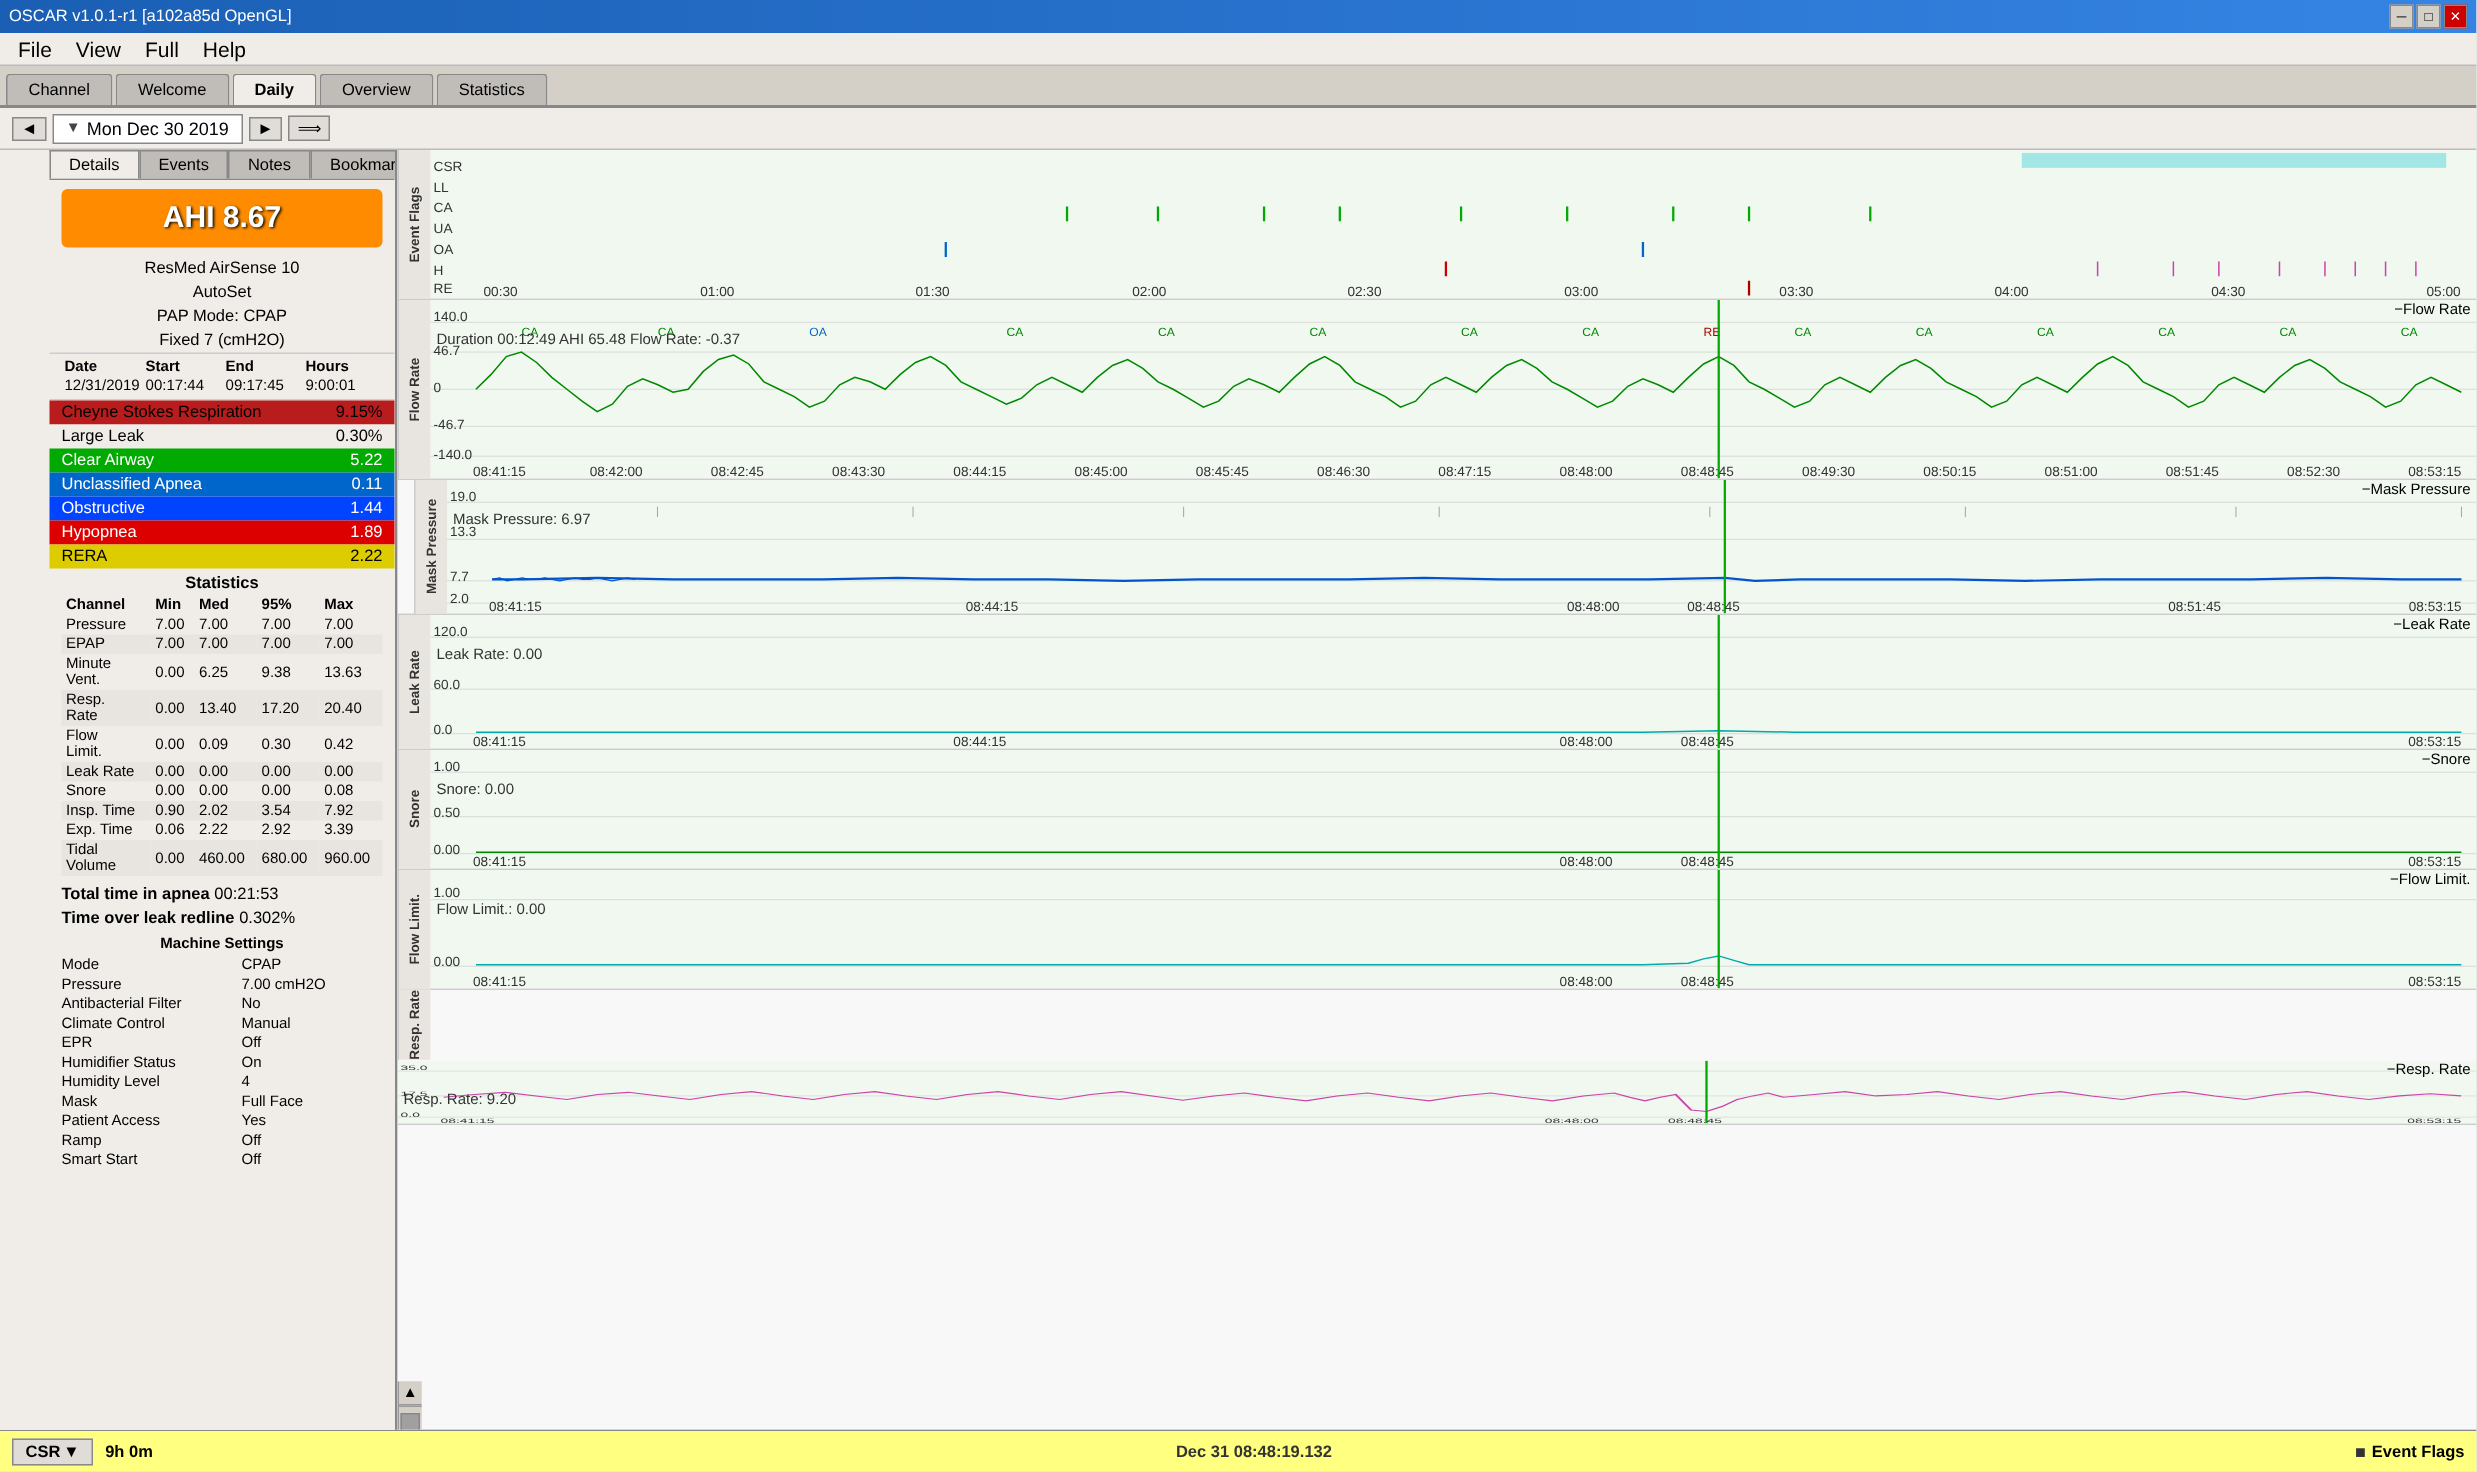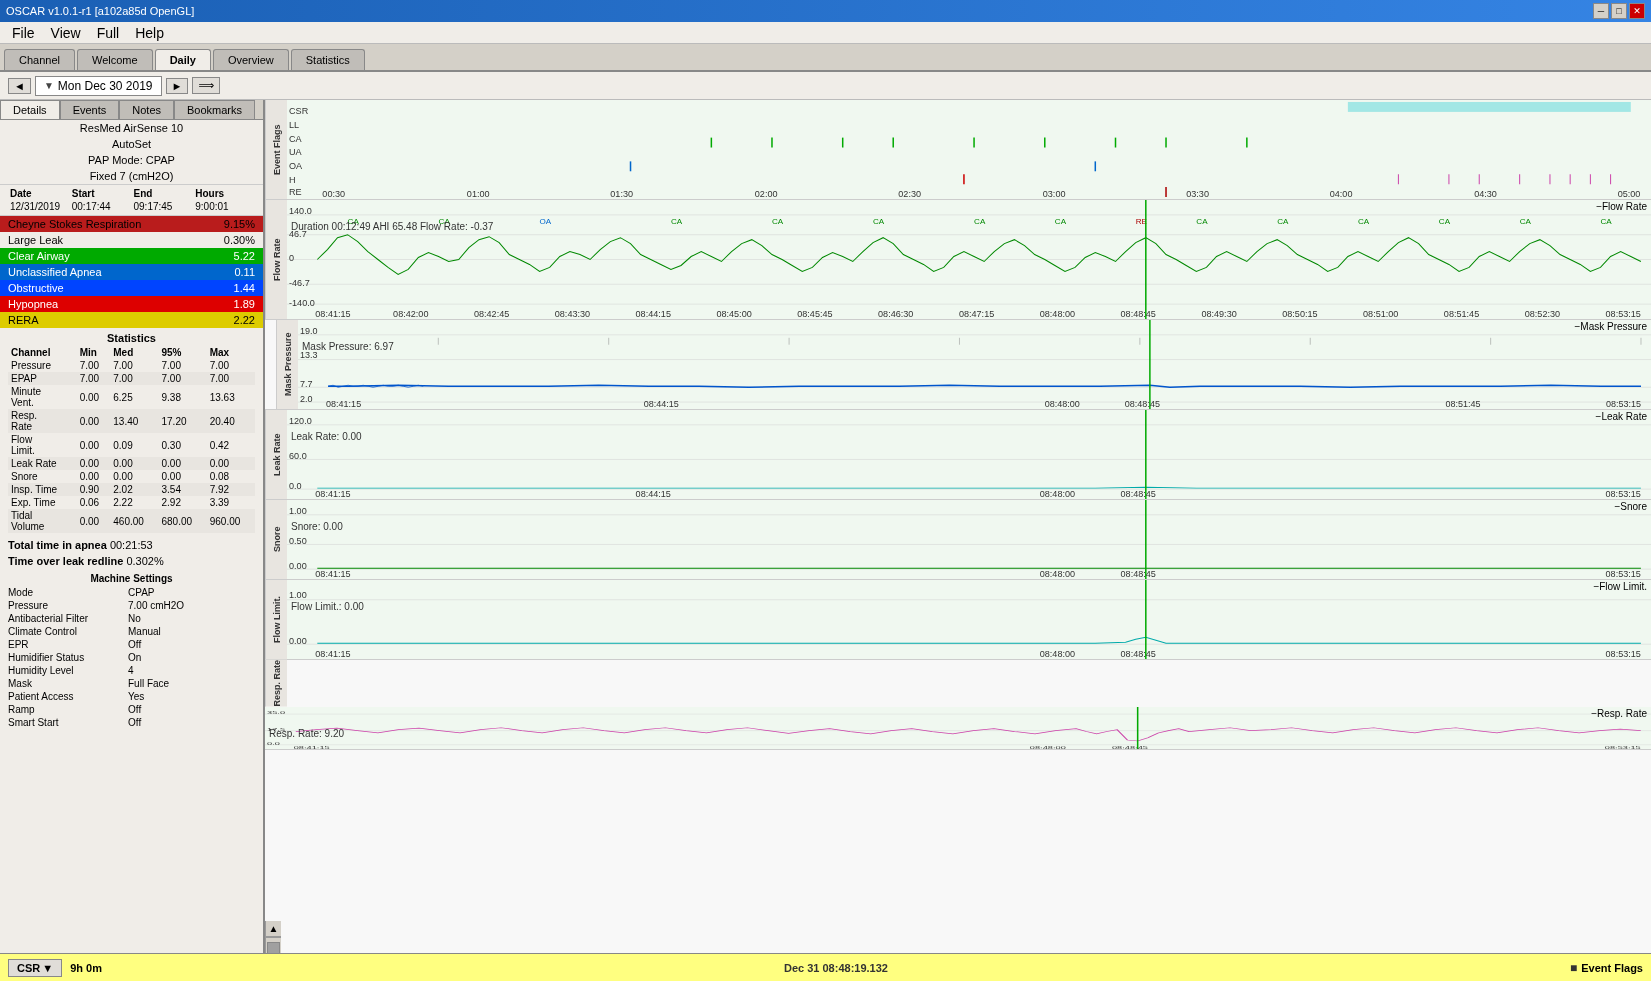--- a/index.html
+++ b/index.html
@@ -92,20 +92,21 @@
     }
     
     
     .left-panel {
       width: 265px;
       background: #f0ede8;
       border-right: 2px solid #888;
       overflow-y: auto;
       display: flex;
       flex-direction: column;
+      padding-left: 33px;
     }
     
     
     .detail-tabs {
       display: flex;
       background: #d4d0c8;
       border-bottom: 1px solid #888;
     }
     .detail-tab {
       padding: 3px 12px;
@@ -355,20 +356,23 @@
 
   <div class="left-panel">
 
     <div class="detail-tabs">
       <div class="detail-tab active">Details</div>
       <div class="detail-tab">Events</div>
       <div class="detail-tab">Notes</div>
       <div class="detail-tab">Bookmarks</div>
     </div>
 
+    <div class="ahi-box">
+      <div class="ahi-label">AHI 8.67</div>
+    </div>
 
     <div class="device-info">ResMed AirSense 10</div>
     <div class="device-info">AutoSet</div>
     <div class="device-info">PAP Mode: CPAP</div>
     <div class="device-info">Fixed 7 (cmH2O)</div>
 
     <div class="session-info">
       <div class="header">Date</div>
       <div class="header">Start</div>
       <div class="header">End</div>

